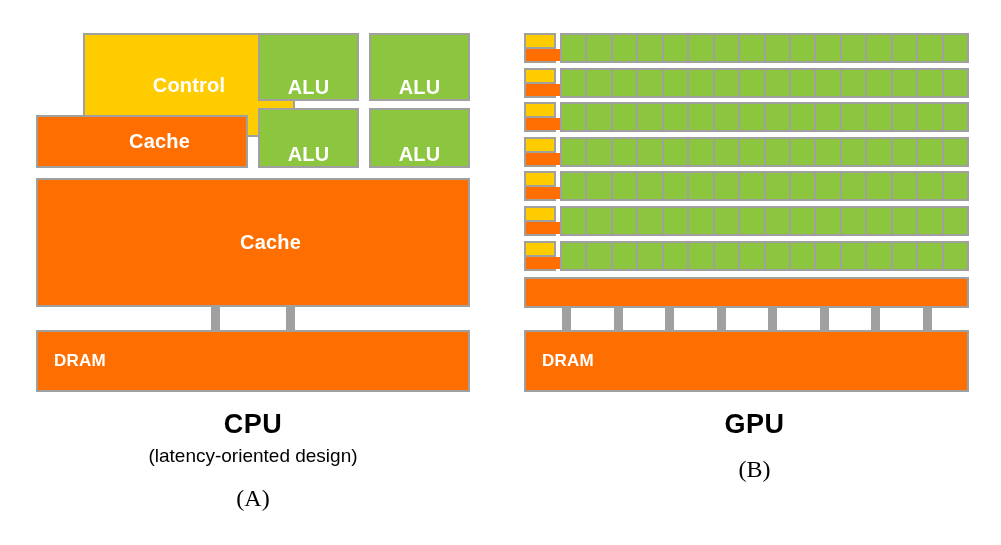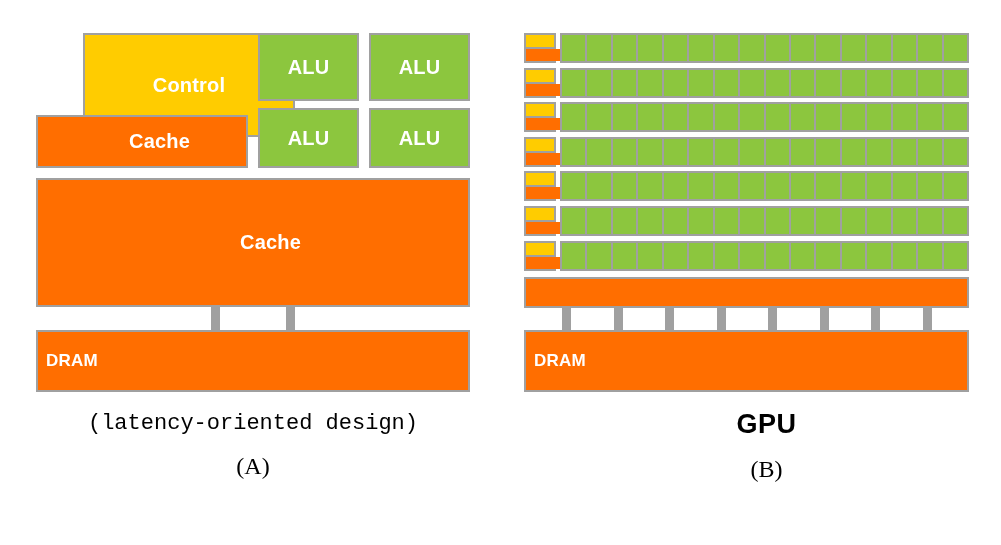--- a/index.html
+++ b/index.html
@@ -30,25 +30,25 @@
     color: #ffffff;
     font-weight: bold;
     display: flex;
     align-items: center;
     justify-content: center;
     text-align: center;
     letter-spacing: 0.2px;
   }
   .yellow { background: #ffcc00; }
   .orange { background: #ff6e00; padding-left: 35px; }
-  .green  { background: #8cc63e; }
+  .green  { background: #8cc63e; align-items: flex-end; }
 
   .label-left {
     justify-content: flex-start;
-    padding-left: 8px;
+    padding-left: 16px;
   }
 
   
   .pin {
     position: absolute;
     background: #a0a0a0;
   }
   .gpu-ctrl-group {
     position: absolute;
     box-sizing: border-box;
@@ -84,23 +84,23 @@
     color: #000000;
   }
   .cap-title {
     font-family: "Liberation Sans", sans-serif;
     font-weight: bold;
     font-size: 27px;
     line-height: 32px;
     letter-spacing: 0.5px;
   }
   .cap-sub {
-    font-family: Liberation Mono, monospace;
+    font-family: Liberation Sans, sans-serif;
     font-weight: normal;
-    font-size: 22px;
+    font-size: 19px;
     line-height: 26px;
     margin-top: 3px;
   }
   .cap-fig {
     font-family: "Liberation Serif", serif;
     font-weight: normal;
     font-size: 24px;
     line-height: 30px;
     margin-top: 14px;
   }
@@ -141,20 +141,21 @@
     </div>
 
     <div class="pin" style="left:211px; top:307px; width:9px; height:23px;"></div>
     <div class="pin" style="left:286px; top:307px; width:9px; height:23px;"></div>
 
     <div class="blk orange label-left" style="left:36px; top:330px; width:434px; height:62px; font-size:17px;">
       <span>DRAM</span>
     </div>
 
     <div class="caption-wrap" style="left:36px; top:408px; width:434px;">
+      <div class="cap-title">CPU</div>
       <div class="cap-sub">(latency-oriented design)</div>
       <div class="cap-fig">(A)</div>
     </div>
   </div>
 
   <div>
 
     <div id="gpu-rows">
         <div class="gpu-ctrl-group" style="left: 524px; top: 33px; width: 32px; height: 30px;">
           <div class="yellow"></div>
@@ -324,19 +325,19 @@
         <div class="pin" style="left: 768px; top: 308px; width: 9px; height: 22px;"></div>
         <div class="pin" style="left: 820px; top: 308px; width: 9px; height: 22px;"></div>
         <div class="pin" style="left: 871px; top: 308px; width: 9px; height: 22px;"></div>
         <div class="pin" style="left: 923px; top: 308px; width: 9px; height: 22px;"></div>
       </div>
 
     <div class="blk orange label-left" style="left:524px; top:330px; width:445px; height:62px; font-size:17px;">
       <span>DRAM</span>
     </div>
 
-    <div class="caption-wrap" style="left:544px; top:408px; width:445px;">
+    <div class="caption-wrap" style="left:532px; top:408px; width:445px;">
       <div class="cap-title">GPU</div>
       <div class="cap-fig">(B)</div>
     </div>
   </div>
 
 </div>
 
 </body></html>

